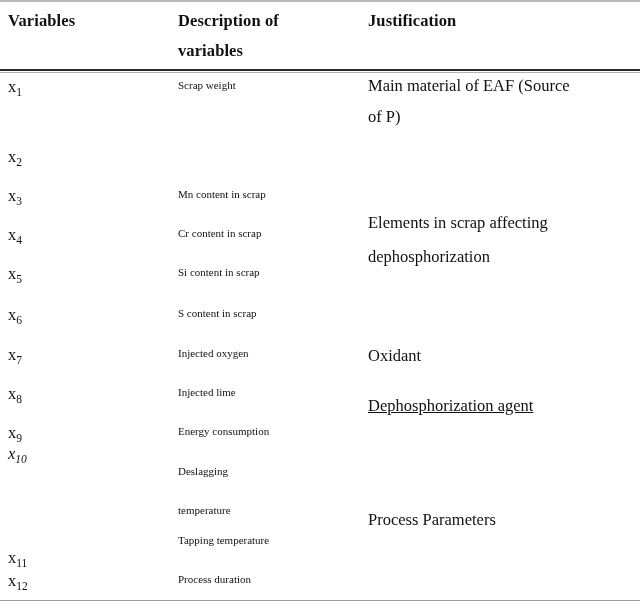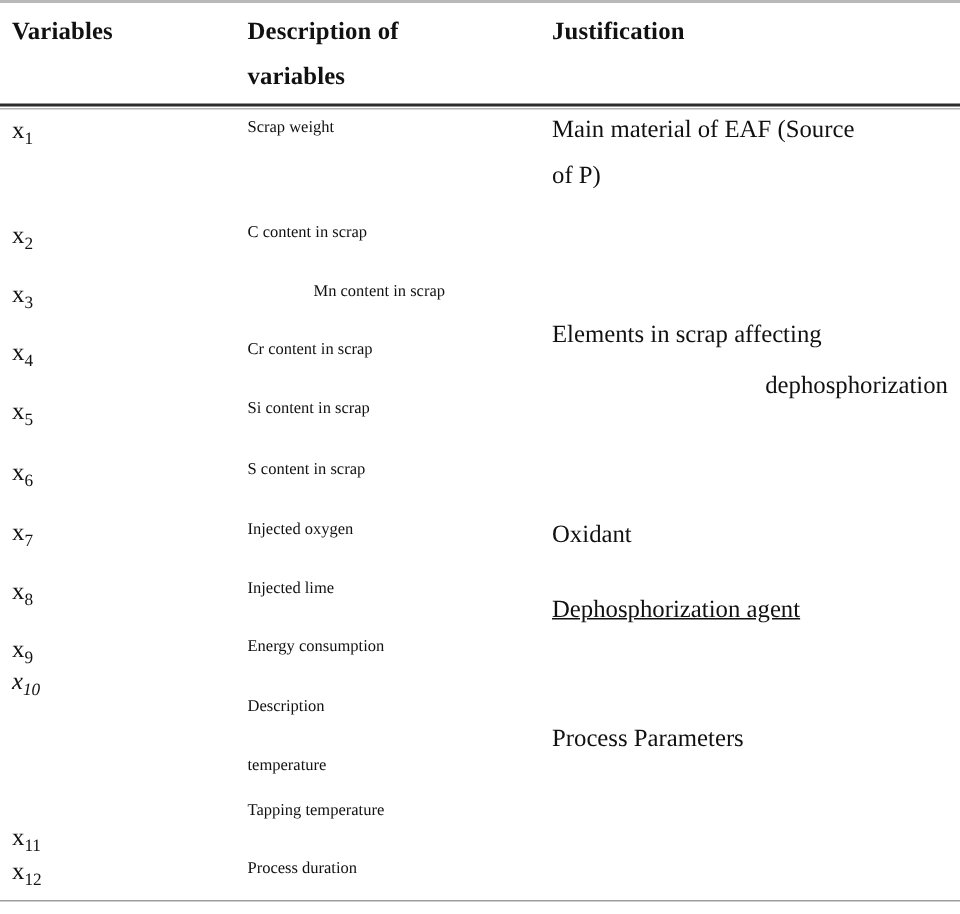--- a/index.html
+++ b/index.html
@@ -44,21 +44,21 @@
     background: #b3b3b3;
   }
   .rule-bottom {
     top: 600px;
     height: 1px;
     background: #9d9d9d;
   }
 
   
   .col-vars      { left: 8px;   width: 155px; }
-  .col-desc      { left: 165px; width: 190px; }
+  .col-desc      { left: 178px; width: 190px; }
   .col-just      { left: 368px; width: 264px; }
 
   .cell {
     position: absolute;
     box-sizing: border-box;
   }
 
   
   .hdr {
     top: 6px;
@@ -139,38 +139,37 @@
     <span>x</span><sub>10</sub>
   </div>
   <div class="cell var-txt col-vars" style="top:548px;">
     <span>x</span><sub>11</sub>
   </div>
   <div class="cell var-txt col-vars" style="top:571px;">
     <span>x</span><sub>12</sub>
   </div>
 
   <div class="cell body-txt col-desc" style="top:66px;">Scrap weight</div>
-  <div class="cell body-txt col-desc" style="top:136px;">C content in scrap</div>
-  <div class="cell body-txt col-desc" style="top:175px;margin-left:44px;">Mn content in scrap</div>
+  <div class="cell body-txt col-desc" style="top:175px;">Mn content in scrap</div>
   <div class="cell body-txt col-desc" style="top:214px;">Cr content in scrap</div>
   <div class="cell body-txt col-desc" style="top:253px;">Si content in scrap</div>
   <div class="cell body-txt col-desc" style="top:294px;">S content in scrap</div>
   <div class="cell body-txt col-desc" style="top:334px;">Injected oxygen</div>
   <div class="cell body-txt col-desc" style="top:373px;">Injected lime</div>
   <div class="cell body-txt col-desc" style="top:412px;">Energy consumption</div>
-  <div class="cell body-txt col-desc" style="top:452px;">Description</div>
+  <div class="cell body-txt col-desc" style="top:452px;">Deslagging</div>
   <div class="cell body-txt col-desc" style="top:491px;">temperature</div>
   <div class="cell body-txt col-desc" style="top:521px;">Tapping temperature</div>
   <div class="cell just-txt col-just" style="top:66px;">Main material of EAF (Source</div>
 
   <div class="cell body-txt col-desc" style="top:560px;">Process duration</div>
   <div class="cell just-txt col-just" style="top:97px;">of P)</div>
 
   <div class="cell just-txt col-just" style="top:203px;">Elements in scrap affecting</div>
-  <div class="cell just-txt col-just" style="top:237px;text-align:right;">dephosphorization</div>
+  <div class="cell just-txt col-just" style="top:237px;">dephosphorization</div>
 
   <div class="cell just-txt col-just" style="top:336px;">Oxidant</div>
 
   <div class="cell just-txt col-just" style="top:386px;text-decoration:underline;">Dephosphorization agent</div>
 
-  <div class="cell just-txt col-just" style="top:472px;">Process Parameters</div>
+  <div class="cell just-txt col-just" style="top:500px;">Process Parameters</div>
 
 </div>
 
 </body></html>

